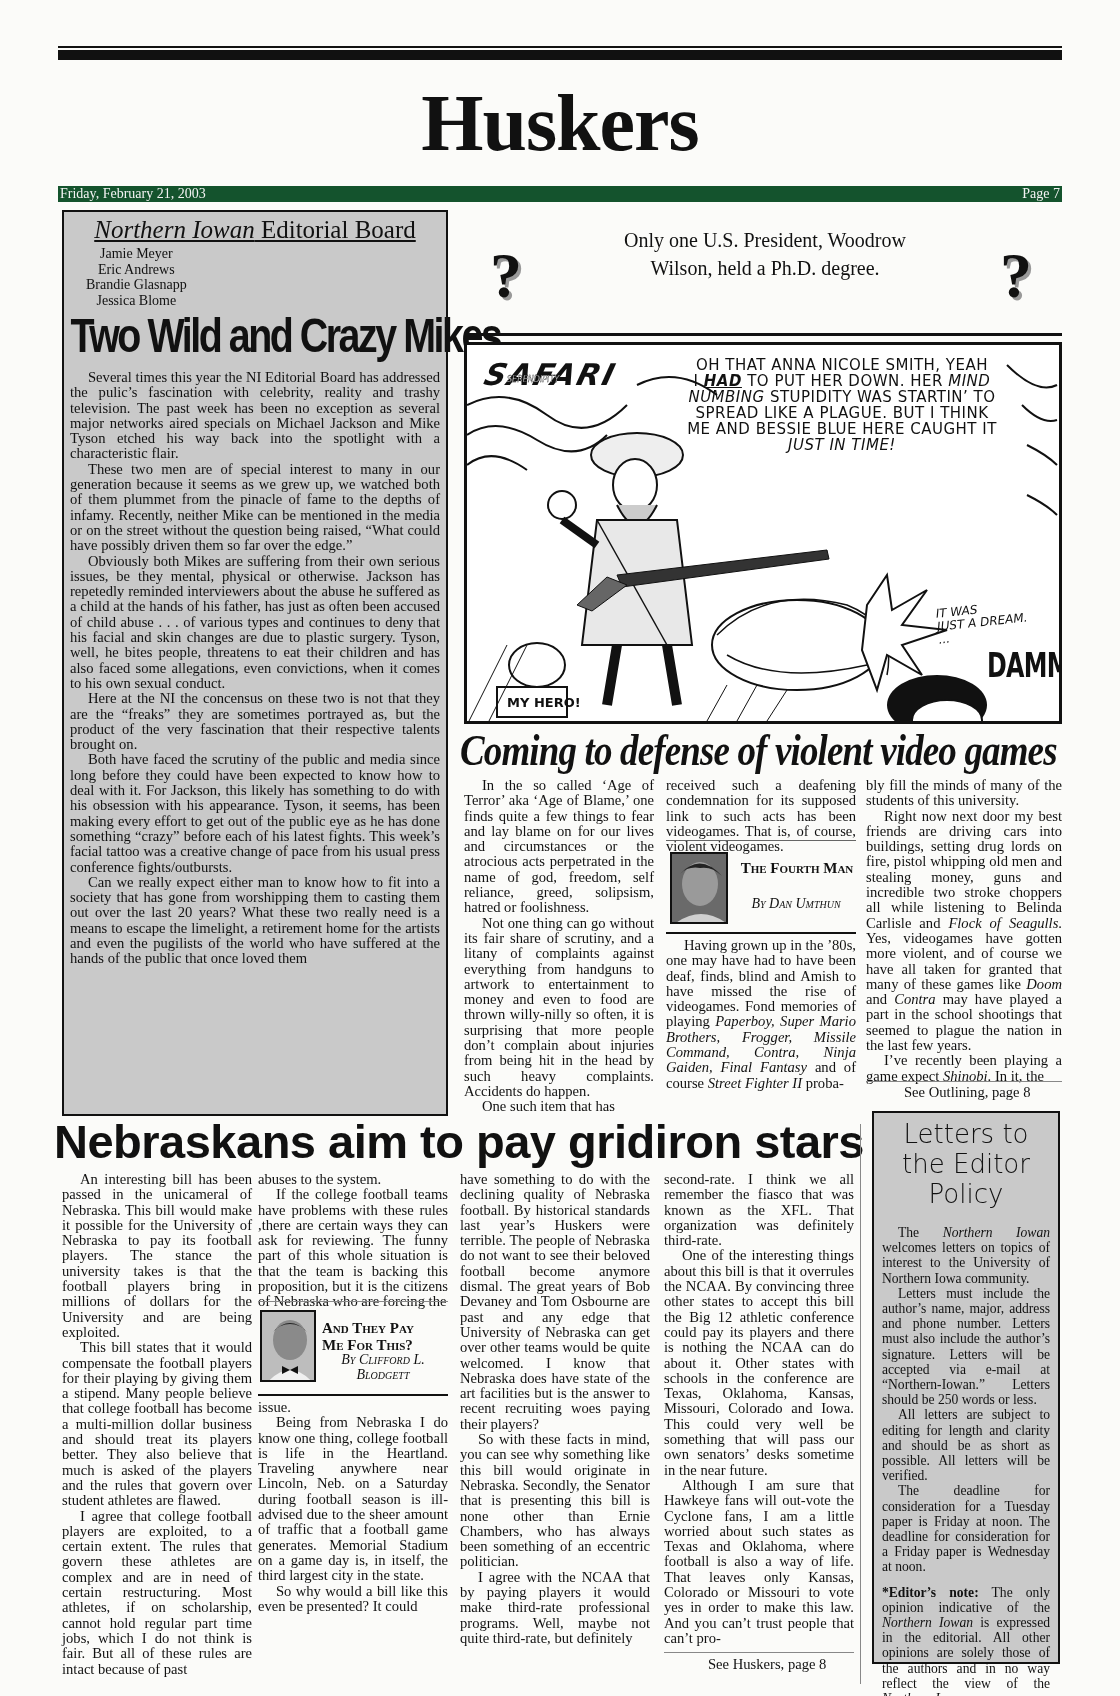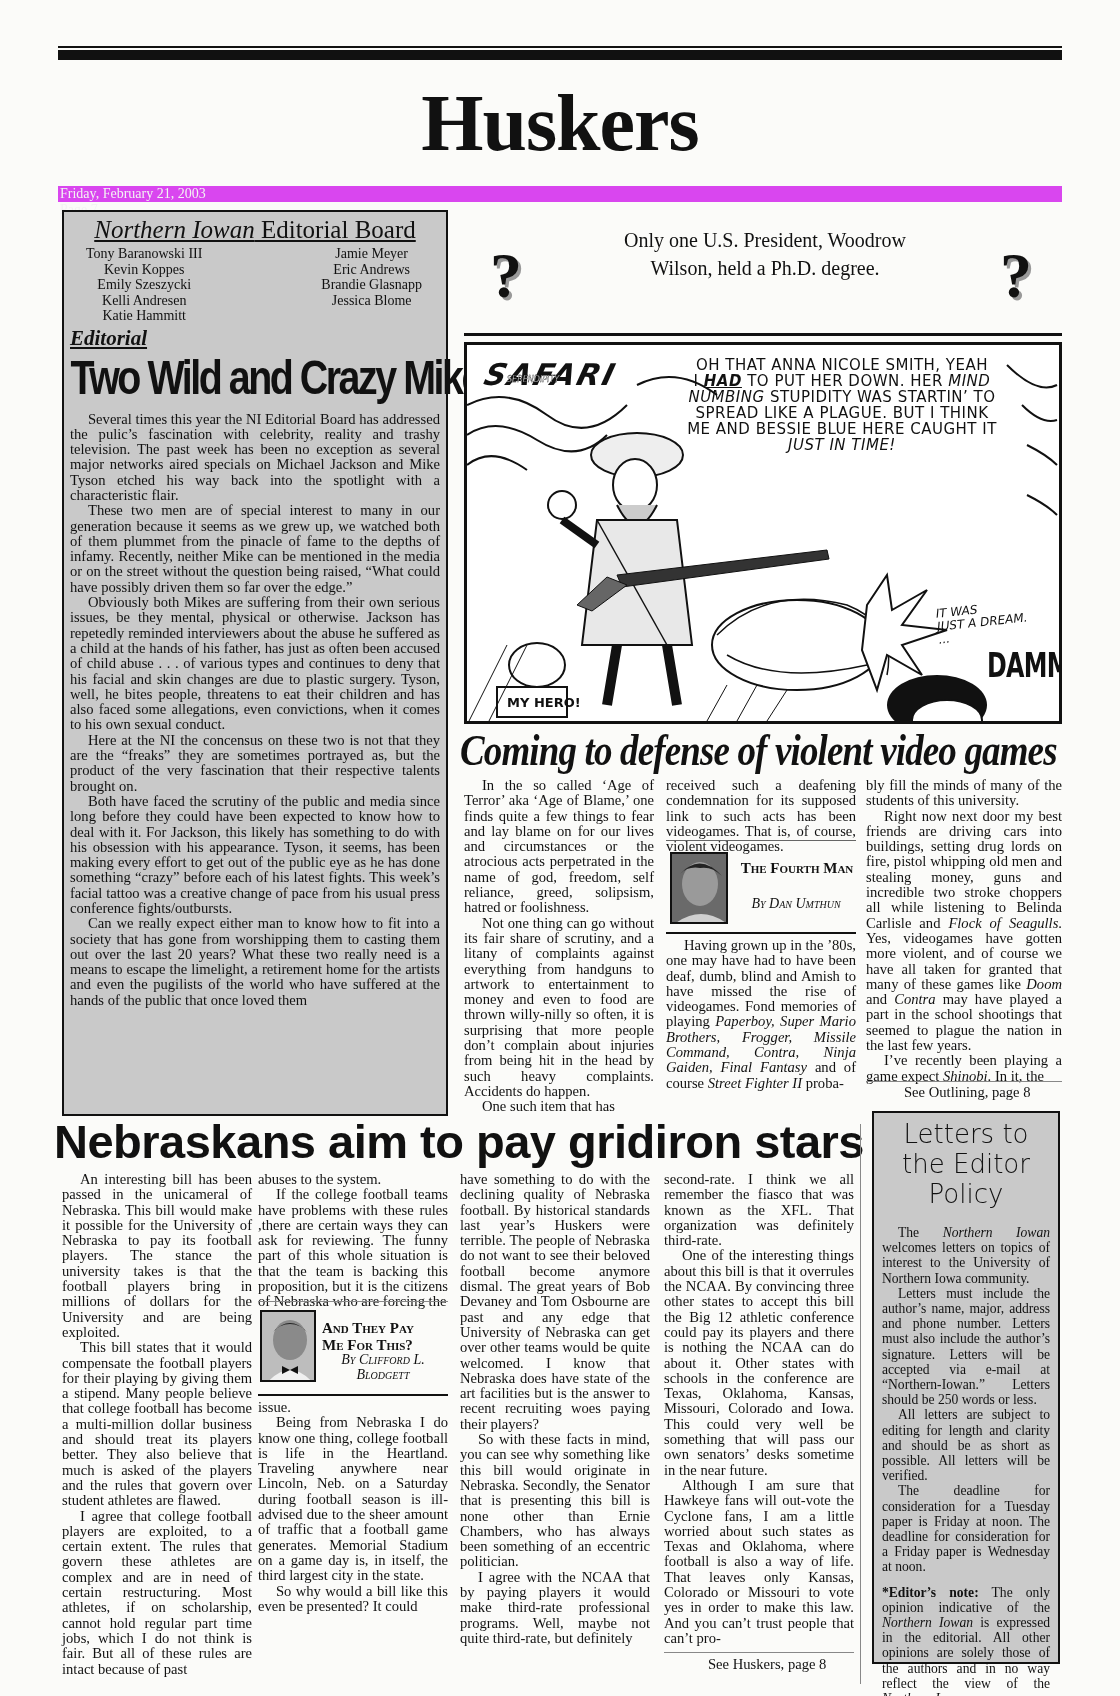--- a/index.html
+++ b/index.html
@@ -2,21 +2,21 @@
 <html><head>
 <meta charset="utf-8">
 <style>
   * { box-sizing: border-box; margin: 0; padding: 0; }
   html, body { width: 1120px; height: 1696px; background: #fbfbf9; overflow: hidden; }
   body { position: relative; font-family: "Liberation Serif", "DejaVu Serif", serif; color: #111; }
 
   .rule-thin { position: absolute; left: 58px; width: 1004px; height: 2px; background: #111; top: 46px; }
   .rule-thick { position: absolute; left: 58px; width: 1004px; height: 10px; background: #111; top: 50px; }
   .masthead { position: absolute; left: 0; width: 1120px; top: 78px; text-align: center; font-family: "Liberation Serif", serif; font-size: 80px; line-height: 90px; letter-spacing: -1px; }
-  .datebar { position: absolute; left: 58px; width: 1004px; top: 186px; height: 16px; background: #d946ef; color: #f3f3f3; font-size: 14px; line-height: 16px; padding: 0 2px; display: flex; justify-content: space-between; font-family: "Liberation Serif", serif; flex-direction: column; }
+  .datebar { position: absolute; left: 58px; width: 1004px; top: 186px; height: 16px; background: #14532d; color: #f3f3f3; font-size: 14px; line-height: 16px; padding: 0 2px; display: flex; justify-content: space-between; font-family: "Liberation Serif", serif; }
 
   
   .editorial { position: absolute; left: 62px; top: 210px; width: 386px; height: 906px; background: #c9c9c9; border: 2px solid #111; padding: 4px 6px; }
   .board-title { text-align: center; font-size: 25px; line-height: 28px; text-decoration: underline; }
   .board-title i { font-style: italic; }
   .board-names { display: flex; justify-content: space-between; padding: 2px 18px 0 16px; font-size: 14px; line-height: 15.5px; }
   .board-col { text-align: center; }
   .ed-label { font-weight: bold; font-style: italic; font-size: 21px; line-height: 24px; text-decoration: underline; margin-top: 2px; }
   .ed-headline { font-family: "Liberation Sans Narrow", "Liberation Sans", sans-serif; font-weight: bold; font-size: 48px; line-height: 56px; text-align: center; letter-spacing: -3px; transform: scaleX(0.82); transform-origin: center; white-space: nowrap; margin: 0 -40px 6px; }
   .ed-body p { font-size: 14.6px; line-height: 15.3px; text-align: justify; text-indent: 18px; }
@@ -92,34 +92,26 @@
 <h1 class="masthead">Huskers</h1>
 <div class="datebar">
   <span>Friday, February 21, 2003</span>
   <span>Page 7</span>
 </div>
 
 <section class="editorial">
   <div class="board-title"><i>Northern Iowan</i><span> Editorial Board</span></div>
   <div class="board-names">
     <div class="board-col">
-      <div>Tony Baranowski III</div>
-      <div>Kevin Koppes</div>
-      <div>Emily Szeszycki</div>
-      <div>Kelli Andresen</div>
-      <div>Katie Hammitt</div>
-    </div>
-    <div class="board-col">
       <div>Jamie Meyer</div>
       <div>Eric Andrews</div>
       <div>Brandie Glasnapp</div>
       <div>Jessica Blome</div>
     </div>
   </div>
-  <div class="ed-label">Editorial</div>
   <h2 class="ed-headline">Two Wild and Crazy Mikes</h2>
   <div class="ed-body">
     <p>Several times this year the NI Editorial Board has addressed the pulic’s fascination with celebrity, reality and trashy television. The past week has been no exception as several major networks aired specials on Michael Jackson and Mike Tyson etched his way back into the spotlight with a characteristic flair.</p>
     <p>These two men are of special interest to many in our generation because it seems as we grew up, we watched both of them plummet from the pinacle of fame to the depths of infamy. Recently, neither Mike can be mentioned in the media or on the street without the question being raised, “What could have possibly driven them so far over the edge.”</p>
     <p>Obviously both Mikes are suffering from their own serious issues, be they mental, physical or otherwise. Jackson has repetedly reminded interviewers about the abuse he suffered as a child at the hands of his father, has just as often been accused of child abuse . . . of various types and continues to deny that his facial and skin changes are due to plastic surgery. Tyson, well, he bites people, threatens to eat their children and has also faced some allegations, even convictions, when it comes to his own sexual conduct.</p>
     <p>Here at the NI the concensus on these two is not that they are the “freaks” they are sometimes portrayed as, but the product of the very fascination that their respective talents brought on.</p>
     <p>Both have faced the scrutiny of the public and media since long before they could have been expected to know how to deal with it. For Jackson, this likely has something to do with his obsession with his appearance. Tyson, it seems, has been making every effort to get out of the public eye as he has done something “crazy” before each of his latest fights. This week’s facial tattoo was a creative change of pace from his usual press conference fights/outbursts.</p>
     <p>Can we really expect either man to know how to fit into a society that has gone from worshipping them to casting them out over the last 20 years? What these two really need is a means to escape the limelight, a retirement home for the artists and even the pugilists of the world who have suffered at the hands of the public that once loved them</p>
   </div>
 </section>
@@ -211,21 +203,21 @@
       <ellipse cx="28" cy="30" rx="18" ry="22" fill="#9a9a9a"></ellipse>
       <path d="M8 20 Q28 -2 50 22 Q40 12 28 14 Q16 12 8 20Z" fill="#222"></path>
       <path d="M0 72 Q29 48 58 72Z" fill="#cfcfcf"></path>
     </svg>
   </div>
   <div class="byline-title">The Fourth Man</div>
   <div class="byline-by">By Dan Umthun</div>
 </div>
 <div class="vg-sep2"></div>
 <div class="col vg-c2" style="top:938px;">
-  <p><span>Having grown up in the ’80s, one may have had to have been deaf, dumb, blind and Amish to have missed the rise of videogames. Fond memories of playing </span><i>Paperboy, Super Mario Brothers, Frogger, Missile Command, Contra, Ninja Gaiden, Final Fantasy</i><span> and of course </span><i>Street Fighter II</i><span> proba-</span></p>
+  <p><span>Having grown up in the ’80s, one may have had to have been deaf, finds, blind and Amish to have missed the rise of videogames. Fond memories of playing </span><i>Paperboy, Super Mario Brothers, Frogger, Missile Command, Contra, Ninja Gaiden, Final Fantasy</i><span> and of course </span><i>Street Fighter II</i><span> proba-</span></p>
 </div>
 <div class="col vg-c3">
   <p class="noind">bly fill the minds of many of the students of this university.</p>
   <p><span>Right now next door my best friends are driving cars into buildings, setting drug lords on fire, pistol whipping old men and stealing money, guns and incredible two stroke choppers all while listening to Belinda Carlisle and </span><i>Flock of Seagulls</i><span>. Yes, videogames have gotten more violent, and of course we have all taken for granted that many of these games like </span><i>Doom</i><span> and </span><i>Contra</i><span> may have played a part in the school shootings that seemed to plague the nation in the last few years.</span></p>
   <p><span>I’ve recently been playing a game expect </span><i>Shinobi</i><span>. In it, the</span></p>
 </div>
 <div class="vg-sep3"></div>
 <div class="see-more" style="left:904px; top:1084px;">
   <span>See </span><b>Outlining</b><span>, page 8</span>
 </div>

